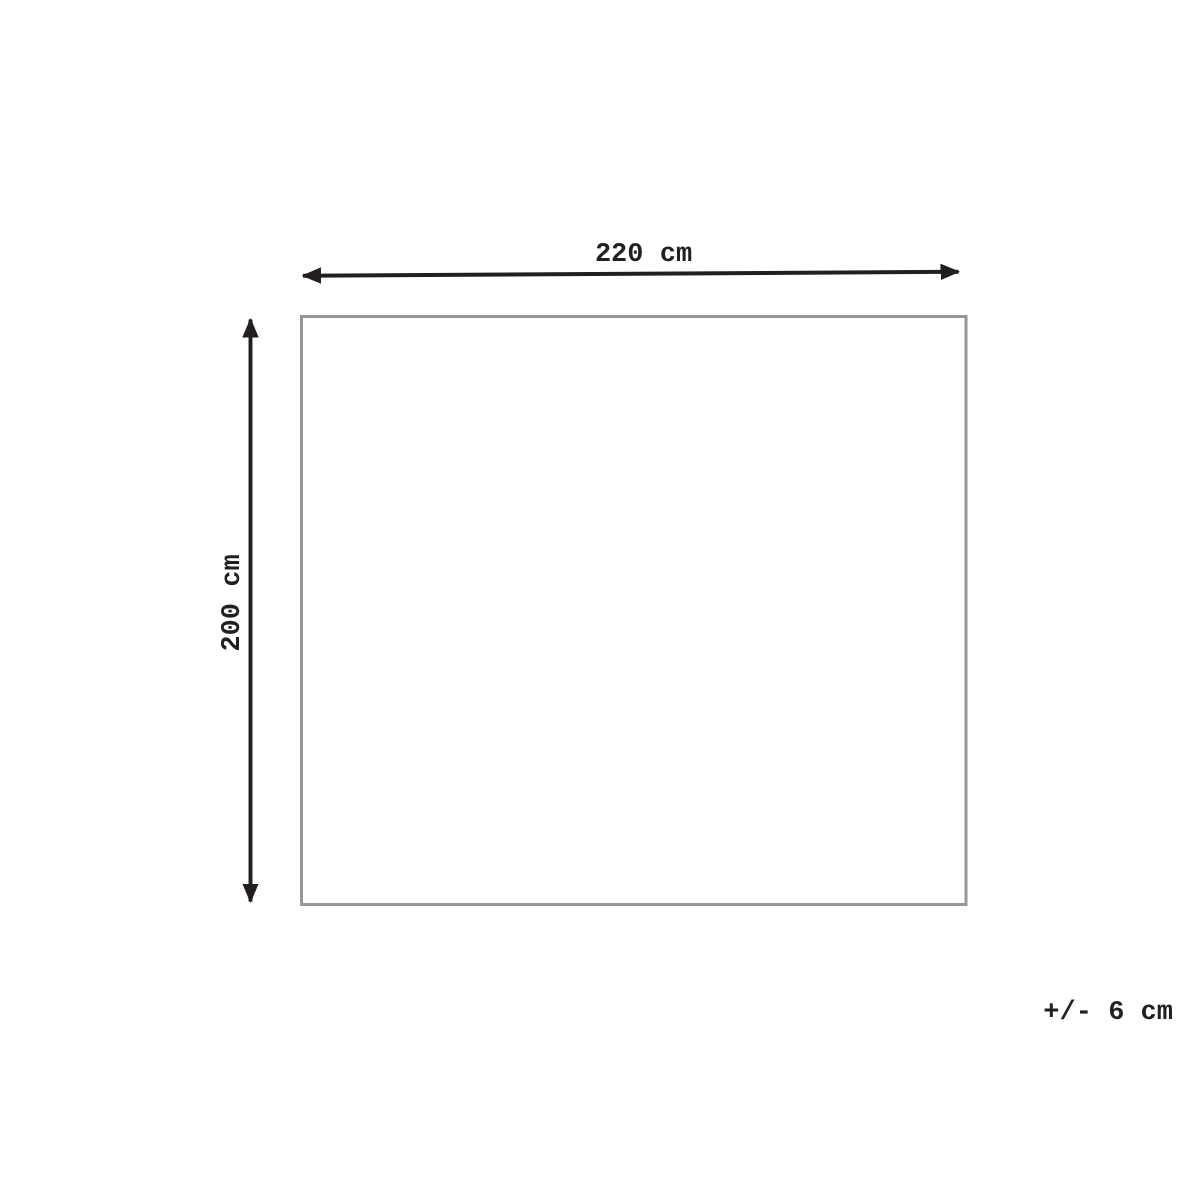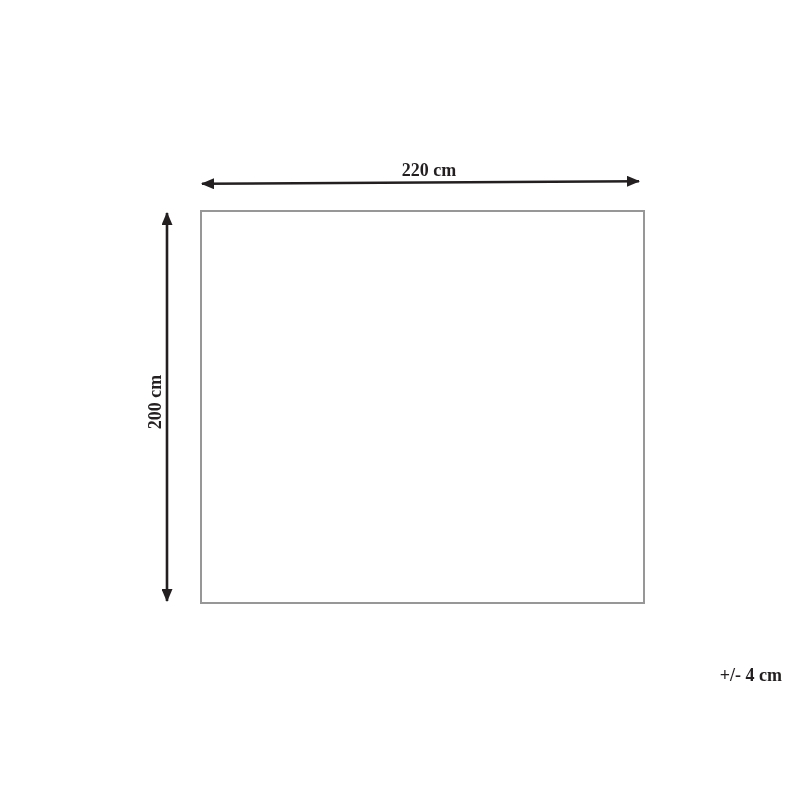--- a/index.html
+++ b/index.html
@@ -5,21 +5,21 @@
   html, body {
     margin: 0;
     padding: 0;
     background: #ffffff;
   }
   .canvas {
     position: relative;
     width: 800px;
     height: 800px;
     background: var(--background, #ffffff);
-    font-family: Liberation Serif, serif;
+    font-family: Liberation Mono, monospace;
     overflow: hidden;
   }
   .arrows {
     position: absolute;
     left: 0;
     top: 0;
     width: 800px;
     height: 800px;
   }
   .arrows line {
@@ -77,15 +77,15 @@
     <line x1="202" y1="183.8" x2="639" y2="181.2" marker-start="url(#ah)" marker-end="url(#ah)"></line>
     <line x1="167" y1="213" x2="167" y2="601" marker-start="url(#ah)" marker-end="url(#ah)"></line>
   </svg>
 
   <div class="product-rect"></div>
 
   <div class="dim-label width-label">220 cm</div>
 
   <div class="dim-label height-label">200 cm</div>
 
-  <div class="dim-label tolerance-label">+/- 4 cm</div>
+  <div class="dim-label tolerance-label">+/- 6 cm</div>
 
 </div>
 
 </body></html>

